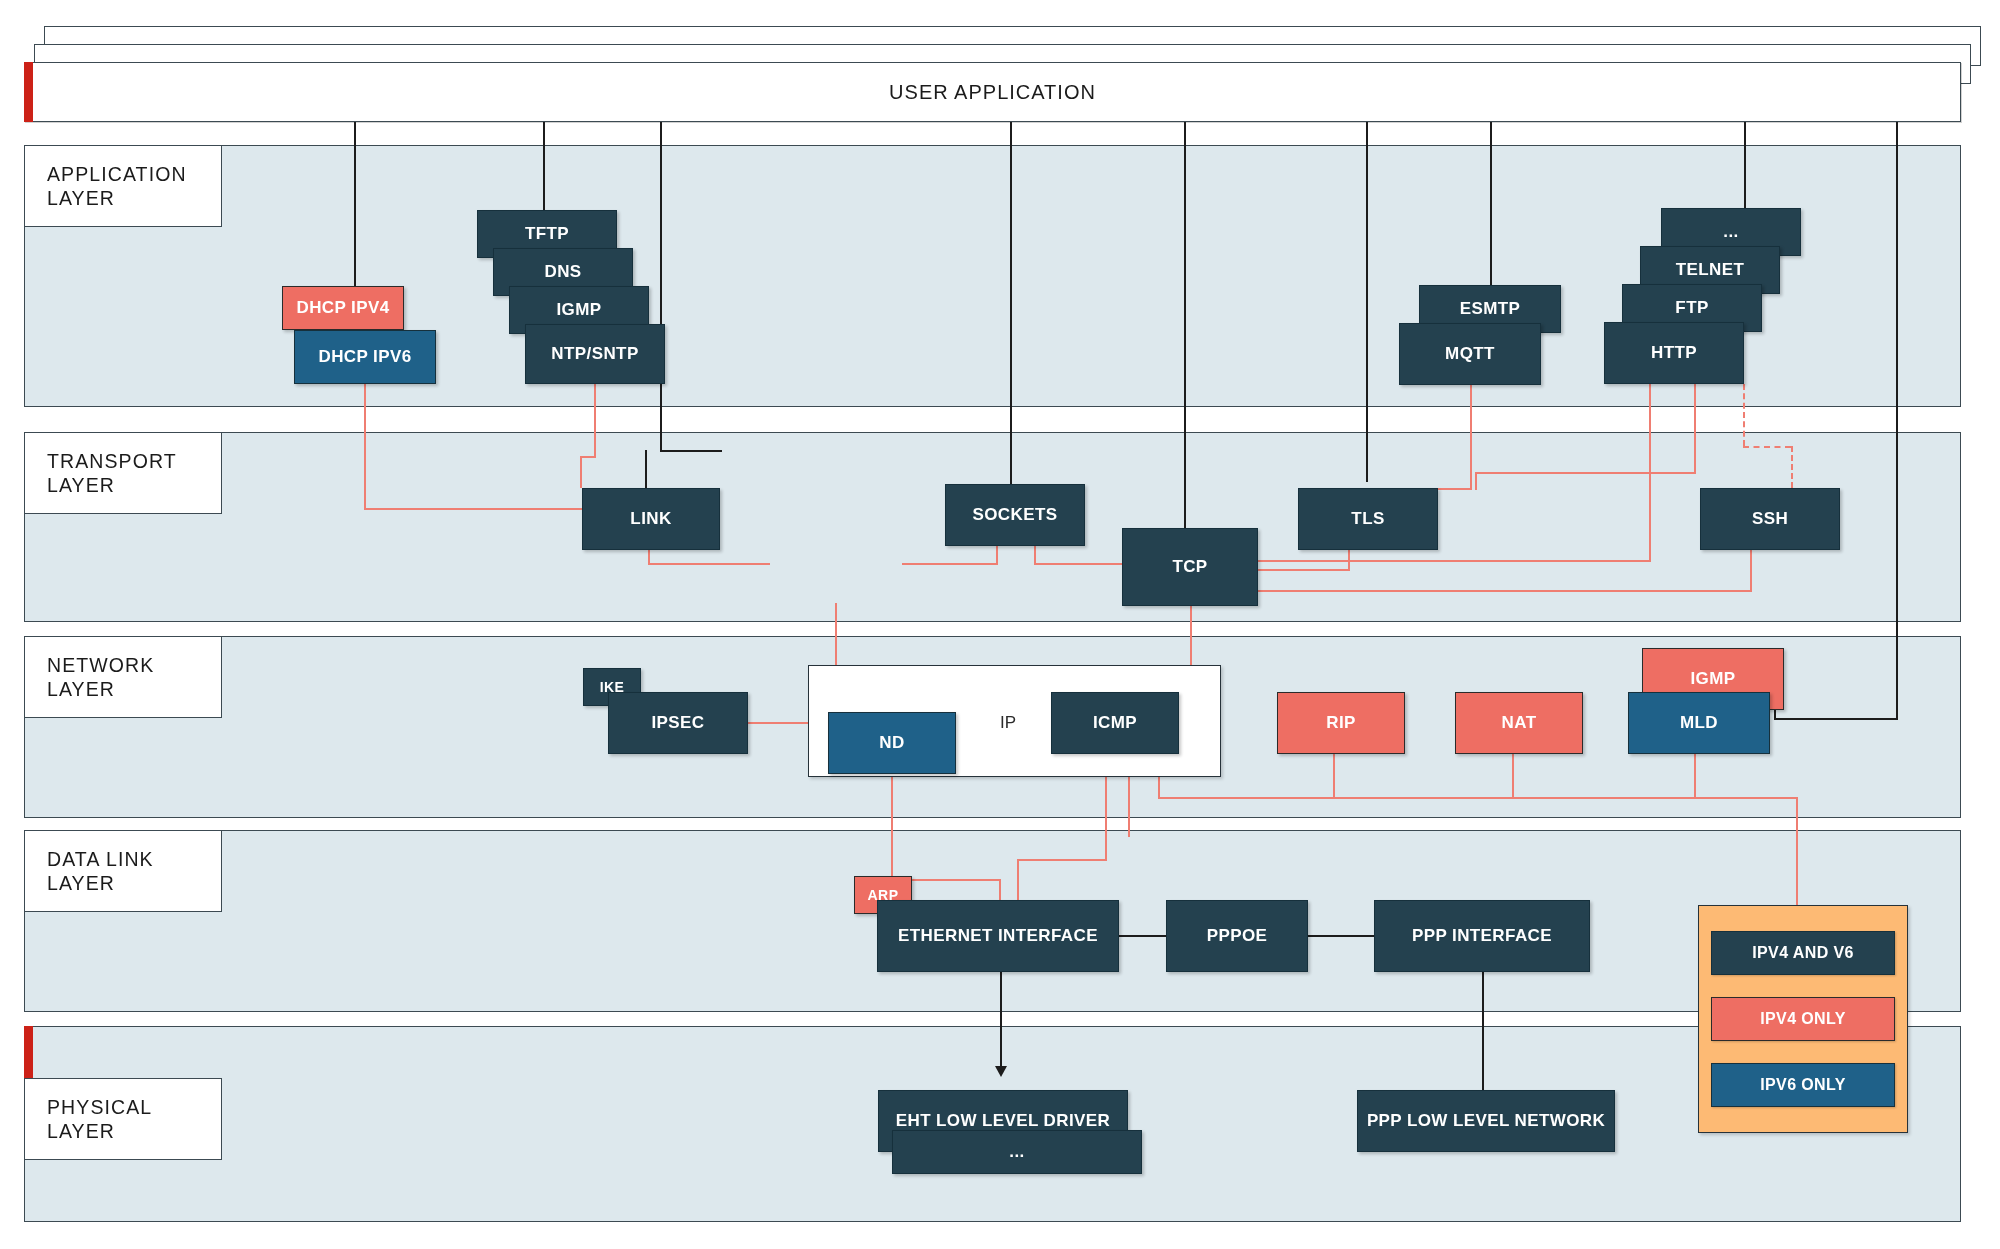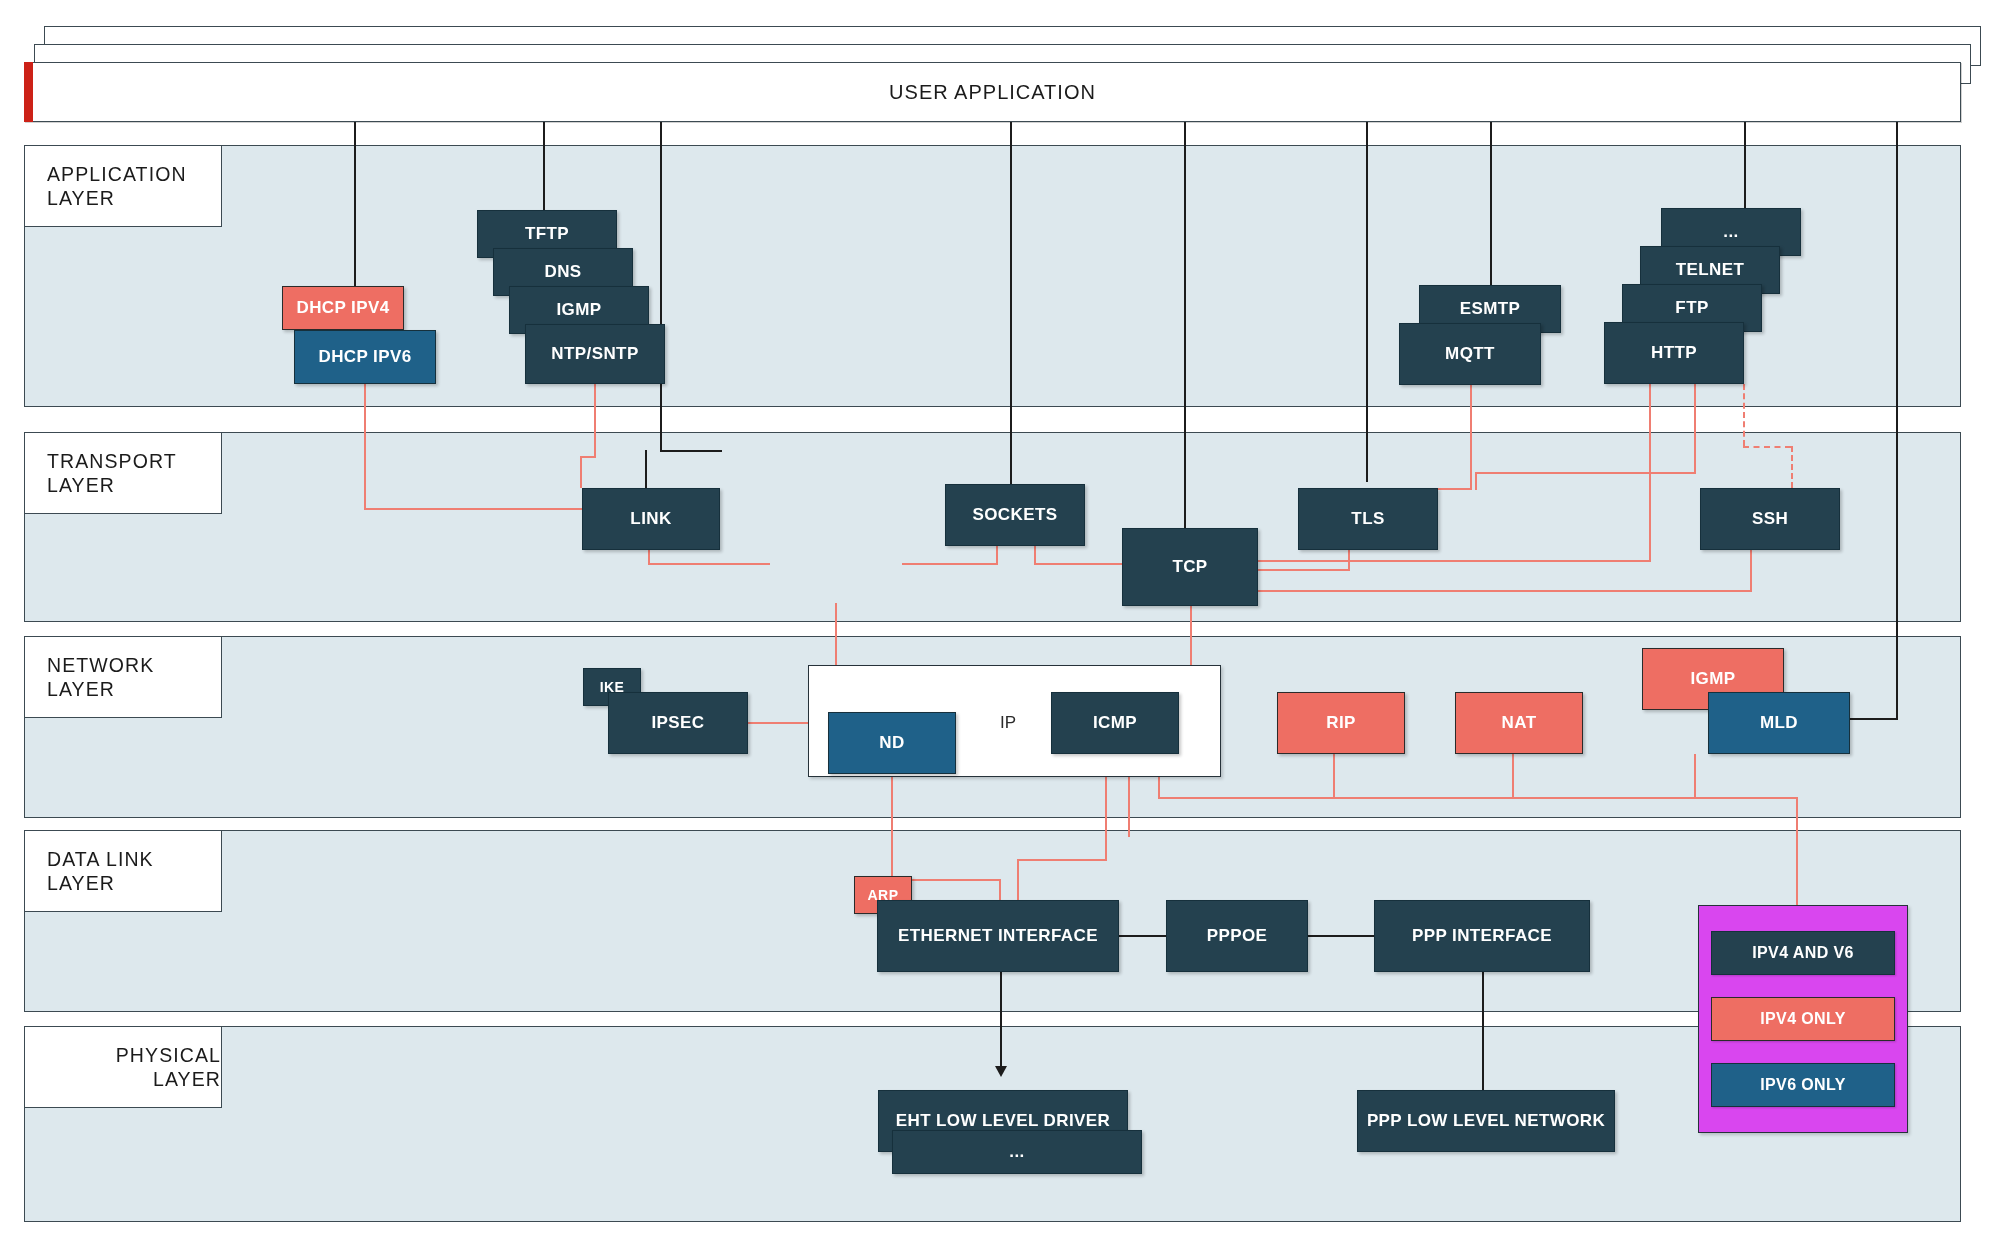--- a/index.html
+++ b/index.html
@@ -113,21 +113,21 @@
     width:0;height:0;
     border-left:6px solid transparent;
     border-right:6px solid transparent;
     border-top:11px solid #1c1c1c;
     z-index:11;
   }
 
   
   .legend{
     position:absolute;
-    background:#d946ef;
+    background:#fdba74;
     border:1.5px solid #26323a;
     box-sizing:border-box;
     z-index:30;
     box-shadow:2px 2px 3px rgba(0,0,0,.18);
     display:flex;flex-direction:column;
     align-items:center;justify-content:space-around;
     padding:14px 0;
   }
   .legend-item{
     width:182px;height:42px;
@@ -172,21 +172,21 @@
 
   <div class="band" style="left:24px;top:830px;width:1937px;height:182px;"></div>
   <div class="band-accent" style="left:24px;top:830px;height:82px;"></div>
   <div class="band-label" style="left:24px;top:830px;width:198px;height:82px;">
     <span>DATA LINK</span>
     <span>LAYER</span>
   </div>
 
   <div class="band" style="left:24px;top:1026px;width:1937px;height:196px;"></div>
   <div class="band-accent" style="left:24px;top:1026px;height:82px;"></div>
-  <div class="band-label" style="left:24px;top:1026px;width:198px;height:82px;text-align:right;">
+  <div class="band-label" style="left:24px;top:1078px;width:198px;height:82px;">
     <span>PHYSICAL</span>
     <span>LAYER</span>
   </div>
 
   <div class="ln ln-blk" style="left:354px;top:122px;width:2px;height:173px;"></div>
   <div class="ln ln-blk" style="left:543px;top:122px;width:2px;height:88px;"></div>
   <div class="ln ln-blk" style="left:660px;top:122px;width:2px;height:330px;"></div>
   <div class="ln ln-blk" style="left:660px;top:450px;width:62px;height:2px;"></div>
   <div class="ln ln-blk" style="left:645px;top:450px;width:2px;height:38px;"></div>
   <div class="ln ln-blk" style="left:1010px;top:122px;width:2px;height:362px;"></div>
@@ -316,21 +316,21 @@
 
   <div class="node n-red" style="left:1277px;top:692px;width:128px;height:62px;">
     <span>RIP</span>
   </div>
   <div class="node n-red" style="left:1455px;top:692px;width:128px;height:62px;">
     <span>NAT</span>
   </div>
   <div class="node n-red" style="left:1642px;top:648px;width:142px;height:62px;">
     <span>IGMP</span>
   </div>
-  <div class="node n-blue" style="left:1708px;top:692px;width:142px;height:62px;">
+  <div class="node n-blue" style="left:1628px;top:692px;width:142px;height:62px;">
     <span>MLD</span>
   </div>
 
   <div class="ln ln-red" style="left:1105px;top:777px;width:2px;height:84px;"></div>
   <div class="ln ln-red" style="left:1128px;top:777px;width:2px;height:60px;"></div>
   <div class="ln ln-red" style="left:1158px;top:777px;width:2px;height:22px;"></div>
   <div class="ln ln-red" style="left:1158px;top:797px;width:640px;height:2px;"></div>
 
   <div class="ln ln-red" style="left:1333px;top:754px;width:2px;height:45px;"></div>
 

